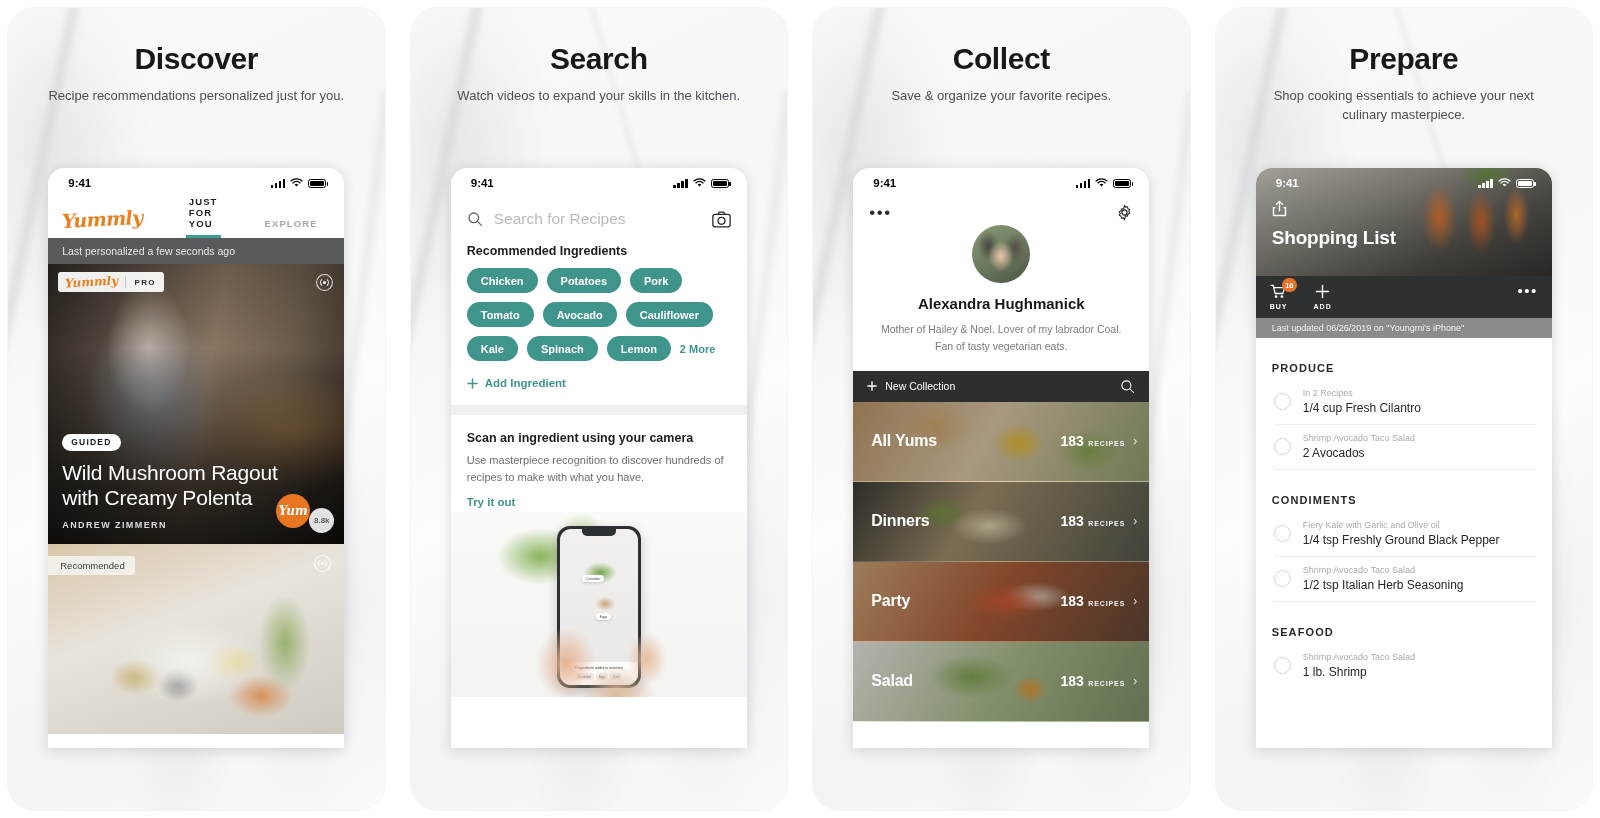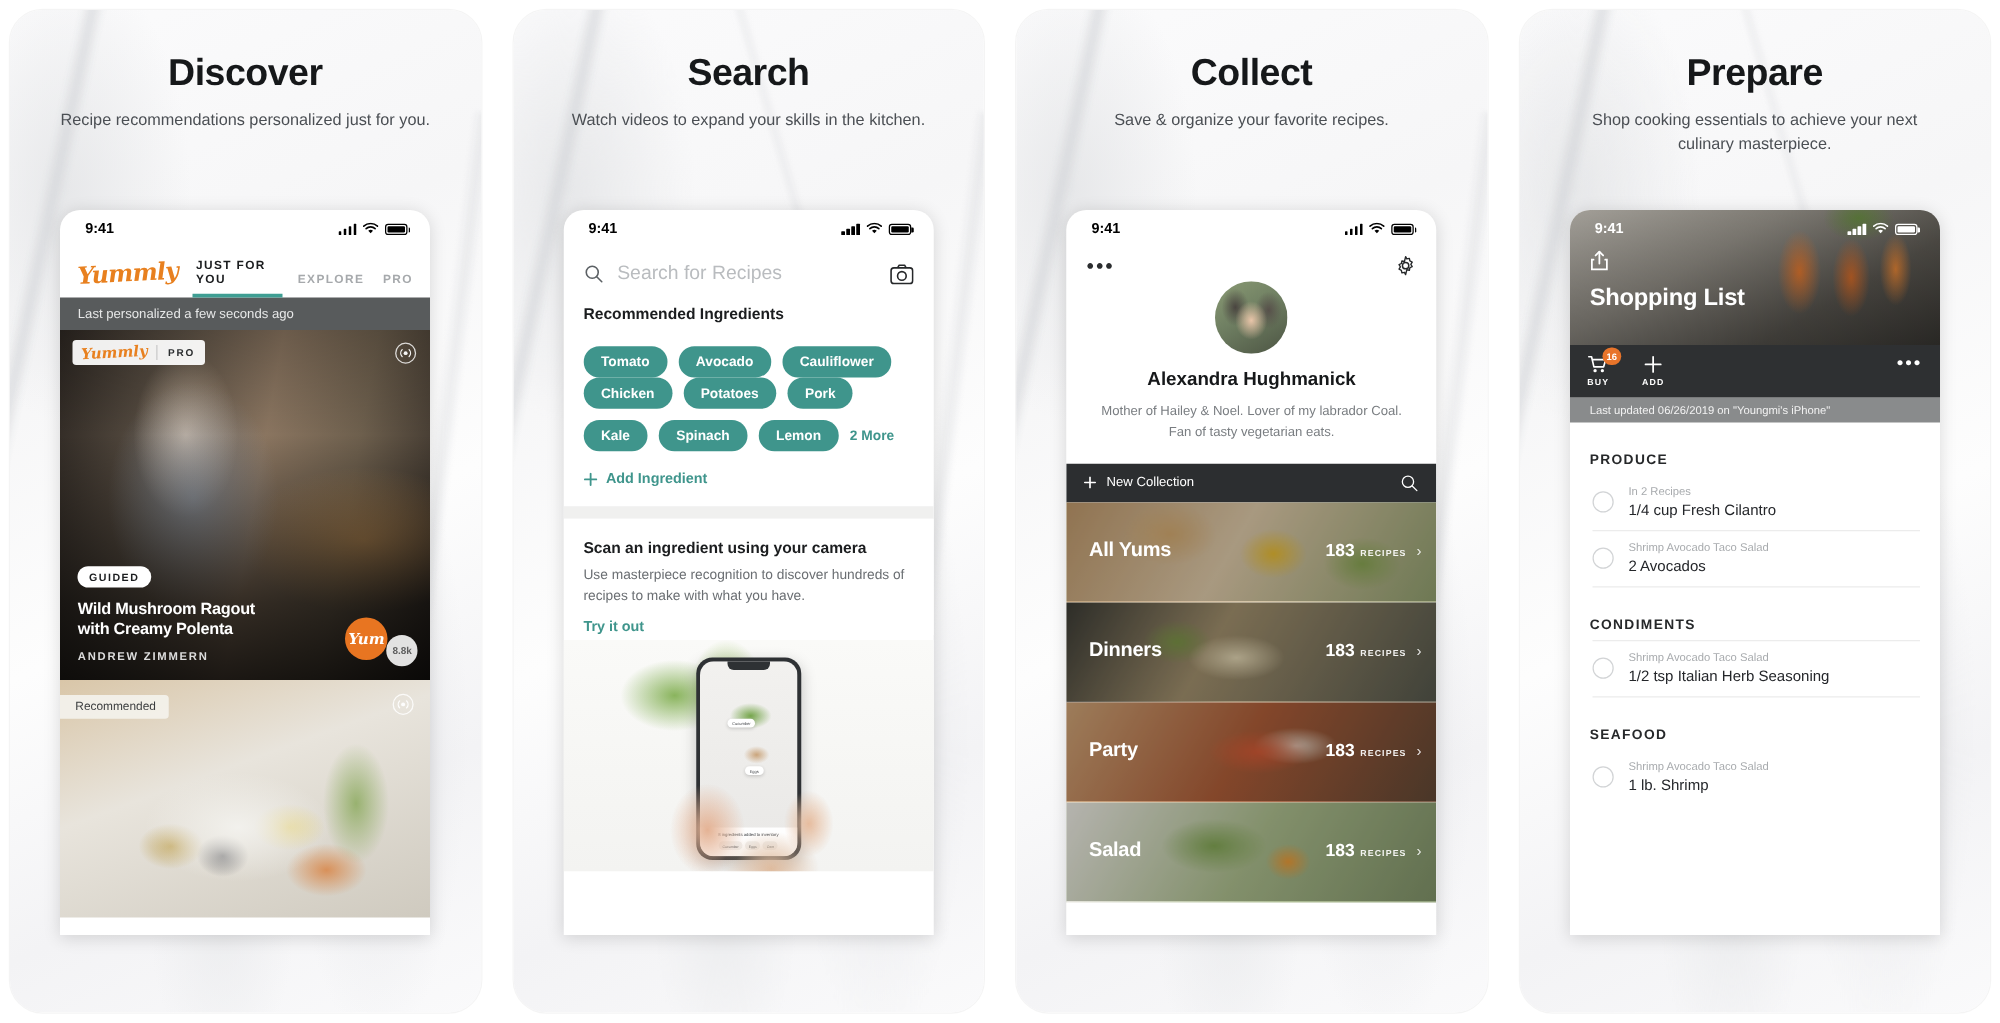--- a/index.html
+++ b/index.html
@@ -85,21 +85,21 @@
     padding: 4px 14px 0; height: 40px; background: #fff;
   }
   .yum-logo {
     font-family: "DejaVu Serif", serif; font-style: italic; font-weight: 700;
     font-size: 19px; color: #e8801f; letter-spacing: -0.6px;
     transform: rotate(-3deg); margin-bottom: 8px;
   }
   .navtabs { display: flex; gap: 15px; align-items: flex-end; height: 100%; }
   .navtab {
     font-size: 9.5px; font-weight: 700; letter-spacing: 1.1px;
-    color: #a6a9ac; padding-bottom: 9px; position: relative;
+    color: #a6a9ac; padding-bottom: 9px; position: relative; margin-left: 32px;
   }
   .navtab.active { color: #1b1d1f; }
   .navtab.active::after {
     content:""; position: absolute; left: -3px; right: -3px; bottom: 0;
     height: 3px; background: #3f9e93;
   }
   .personal-bar {
     background: #585b5c; color: #e7e8e8;
     font-size: 10.5px; padding: 7px 14px;
   }
@@ -131,21 +131,21 @@
   }
   .pro-pill .sep { width:1px; height:12px; background:#c9c9c9; }
   .pro-pill .pro { font-size: 8px; font-weight: 700; letter-spacing: 1.4px; color:#2b2d2f; padding: 0 8px; }
   .cast-icon { width: 19px; height: 19px; opacity: .95; }
   .hero-meta { position: absolute; left: 14px; right: 14px; bottom: 14px; }
   .guided-chip {
     display:inline-block; background:#fff; color:#1b1d1f;
     font-size: 8.5px; font-weight: 700; letter-spacing: 1.2px;
     padding: 3.5px 9px; border-radius: 10px; margin-bottom: 9px;
   }
-  .hero-title { color:#fff; font-size: 13px; font-weight: 700; line-height: 1.22; letter-spacing: -0.2px; }
+  .hero-title { color:#fff; font-size: 21px; font-weight: 400; line-height: 1.22; letter-spacing: -0.2px; }
   .hero-author { color:#dcdcdc; font-size: 9px; font-weight: 700; letter-spacing: 1.4px; margin-top: 9px; }
   .yum-btn {
     position:absolute; right: 34px; bottom: 16px;
     width: 34px; height: 34px; border-radius: 50%;
     background: #e87521; display:flex; align-items:center; justify-content:center;
     font-family:"DejaVu Serif", serif; font-style: italic; font-weight: 700;
     font-size: 12px; color:#fff; z-index: 3;
   }
   .yum-count {
     position:absolute; right: 10px; bottom: 11px;
@@ -438,29 +438,29 @@
         <div class="search-ph">Search for Recipes</div>
         <svg width="19" height="17" viewBox="0 0 22 19">
           <rect x="1" y="3.5" width="20" height="14.5" rx="2.6" fill="none" stroke="#26282a" stroke-width="1.5"></rect>
           <path d="M7 3.5l1.5-2.5h5L15 3.5" fill="none" stroke="#26282a" stroke-width="1.5" stroke-linejoin="round"></path>
           <circle cx="11" cy="11" r="4" fill="none" stroke="#26282a" stroke-width="1.5"></circle>
         </svg>
       </div>
 
       <div class="sec-title">Recommended Ingredients</div>
 
+      <div class="pill-wrap">
+        <div class="pill">Chicken</div>
+        <div class="pill">Potatoes</div>
+        <div class="pill">Pork</div>
+      </div>
       <div class="pill-wrap" style="margin-top:9px">
         <div class="pill">Tomato</div>
         <div class="pill">Avocado</div>
         <div class="pill">Cauliflower</div>
-      </div>
-      <div class="pill-wrap">
-        <div class="pill">Chicken</div>
-        <div class="pill">Potatoes</div>
-        <div class="pill">Pork</div>
       </div>
       <div class="pill-wrap" style="margin-top:9px">
         <div class="pill">Kale</div>
         <div class="pill">Spinach</div>
         <div class="pill">Lemon</div>
         <div class="more-link">2 More</div>
       </div>
 
       <div class="add-ing">
         <svg width="11" height="11" viewBox="0 0 12 12">
@@ -667,20 +667,27 @@
       <div class="sl-item">
         <div class="sl-check"></div>
         <div>
           <div class="sl-sub">Shrimp Avocado Taco Salad</div>
           <div class="sl-name">2 Avocados</div>
         </div>
       </div>
       <div class="sl-rule"></div>
 
       <div class="sl-cat">CONDIMENTS</div>
+      <div class="sl-item">
+        <div class="sl-check"></div>
+        <div>
+          <div class="sl-sub">Fiery Kale with Garlic and Olive oil</div>
+          <div class="sl-name">1/4 tsp Freshly Ground Black Pepper</div>
+        </div>
+      </div>
       <div class="sl-rule"></div>
       <div class="sl-item">
         <div class="sl-check"></div>
         <div>
           <div class="sl-sub">Shrimp Avocado Taco Salad</div>
           <div class="sl-name">1/2 tsp Italian Herb Seasoning</div>
         </div>
       </div>
       <div class="sl-rule"></div>
 

